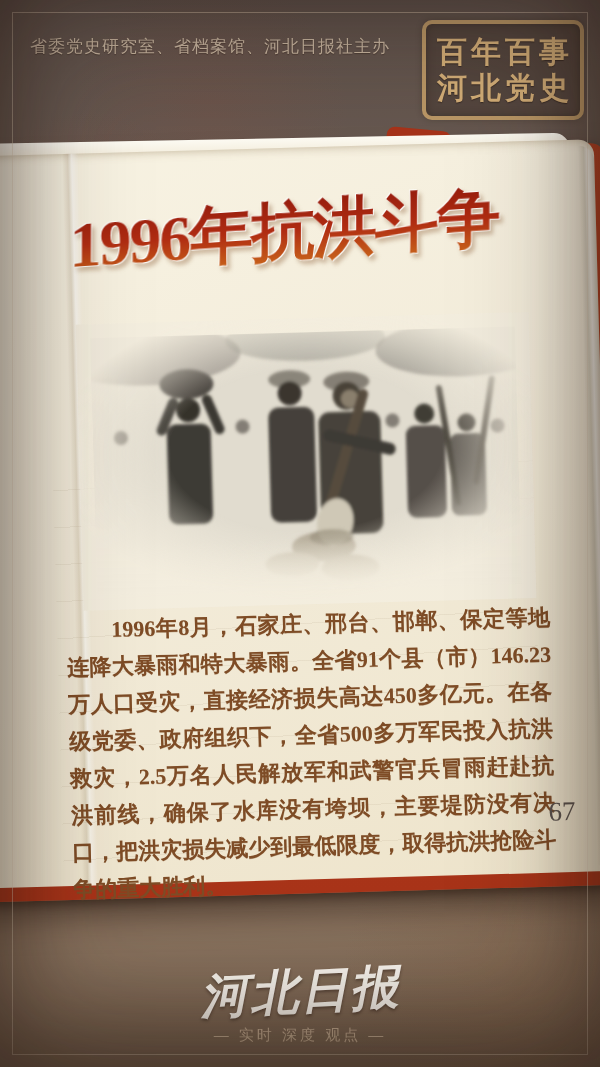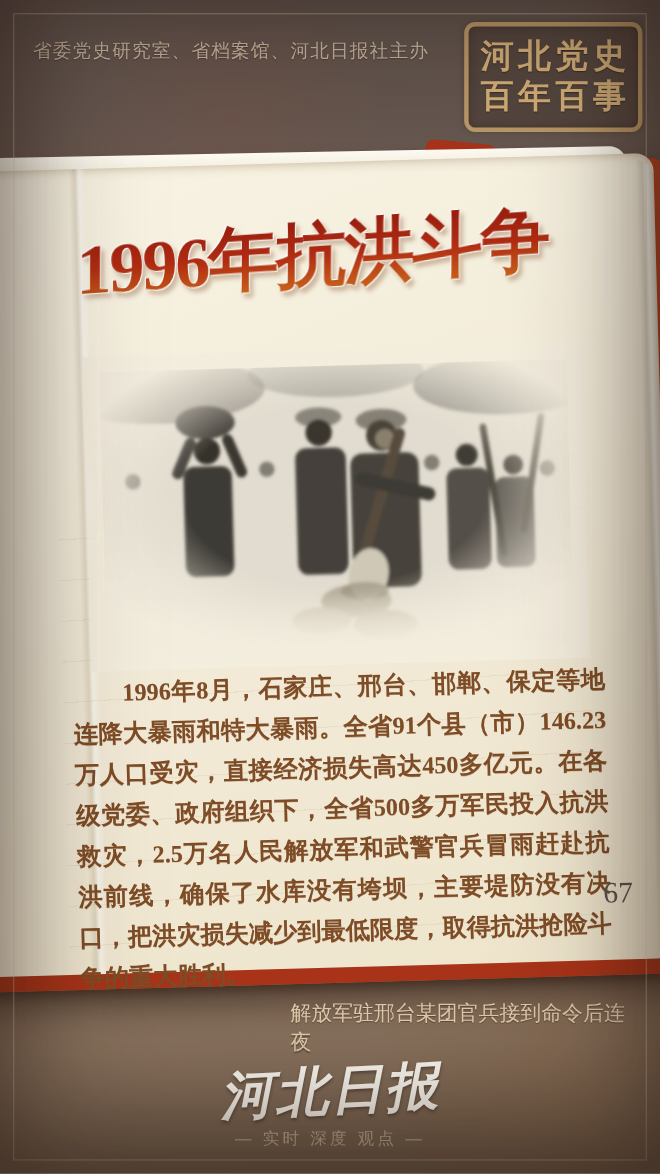--- a/index.html
+++ b/index.html
@@ -129,22 +129,22 @@
 </head>
 <body>
 
 <div class="poster">
 
   <div class="frame"></div>
 
   <div class="host-line">省委党史研究室、省档案馆、河北日报社主办</div>
 
   <div class="badge">
+    <div class="row">百年百事</div>
     <div class="row">河北党史</div>
-    <div class="row">百年百事</div>
   </div>
 
   <div class="book">
     <div class="book-cover"></div>
     <div class="cover-peek"></div>
     <div class="page-stack"></div>
     <div class="page">
       <div class="page-crease"></div>
       <div class="ruled"></div>
 
@@ -207,20 +207,19 @@
         </svg>
       </div>
 
       <div class="body-text">　　1996年8月，石家庄、邢台、邯郸、保定等地连降大暴雨和特大暴雨。全省91个县（市）146.23万人口受灾，直接经济损失高达450多亿元。在各级党委、政府组织下，全省500多万军民投入抗洪救灾，2.5万名人民解放军和武警官兵冒雨赶赴抗洪前线，确保了水库没有垮坝，主要堤防没有决口，把洪灾损失减少到最低限度，取得抗洪抢险斗争的重大胜利。</div>
 
       <div class="page-number">67</div>
     </div>
   </div>
 
   <div class="photo-caption">
-    <div>解放军驻邢台某团官兵接到命令后连夜</div>
   </div>
 
   <div class="logo">河北日报</div>
 
   <div class="tagline">— 实时 深度 观点 —</div>
 
 </div>
 
 </body></html>

